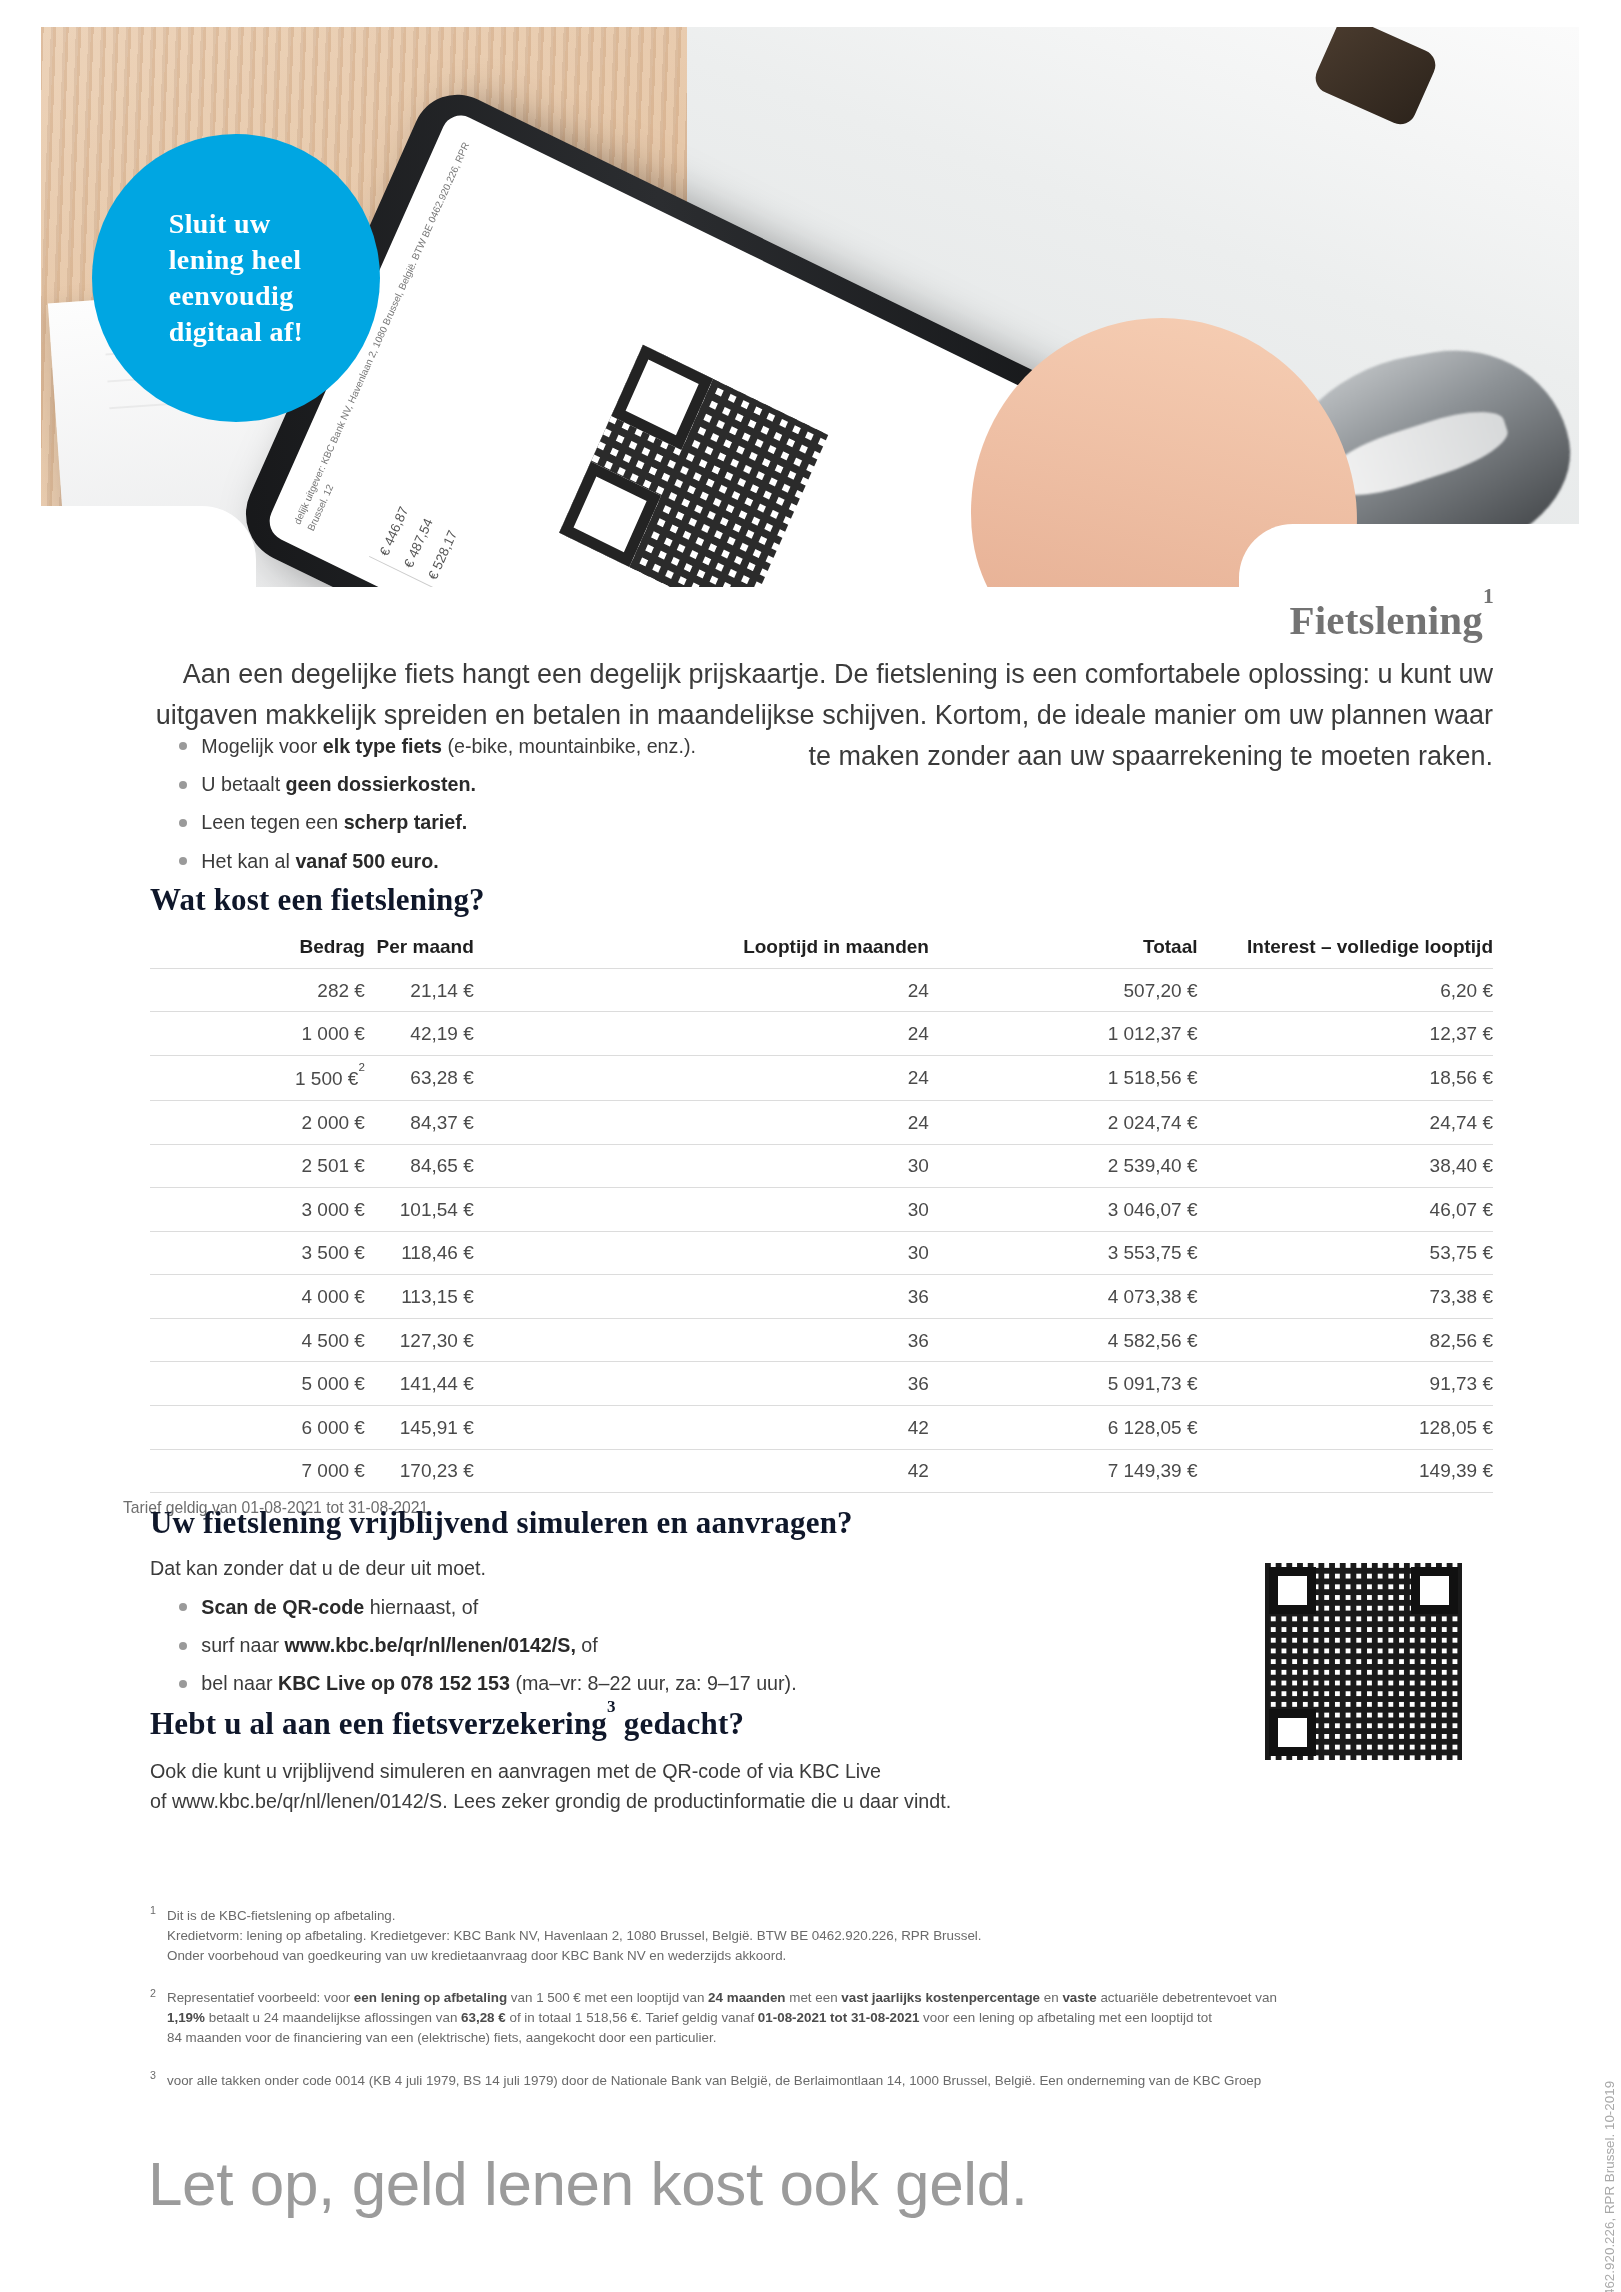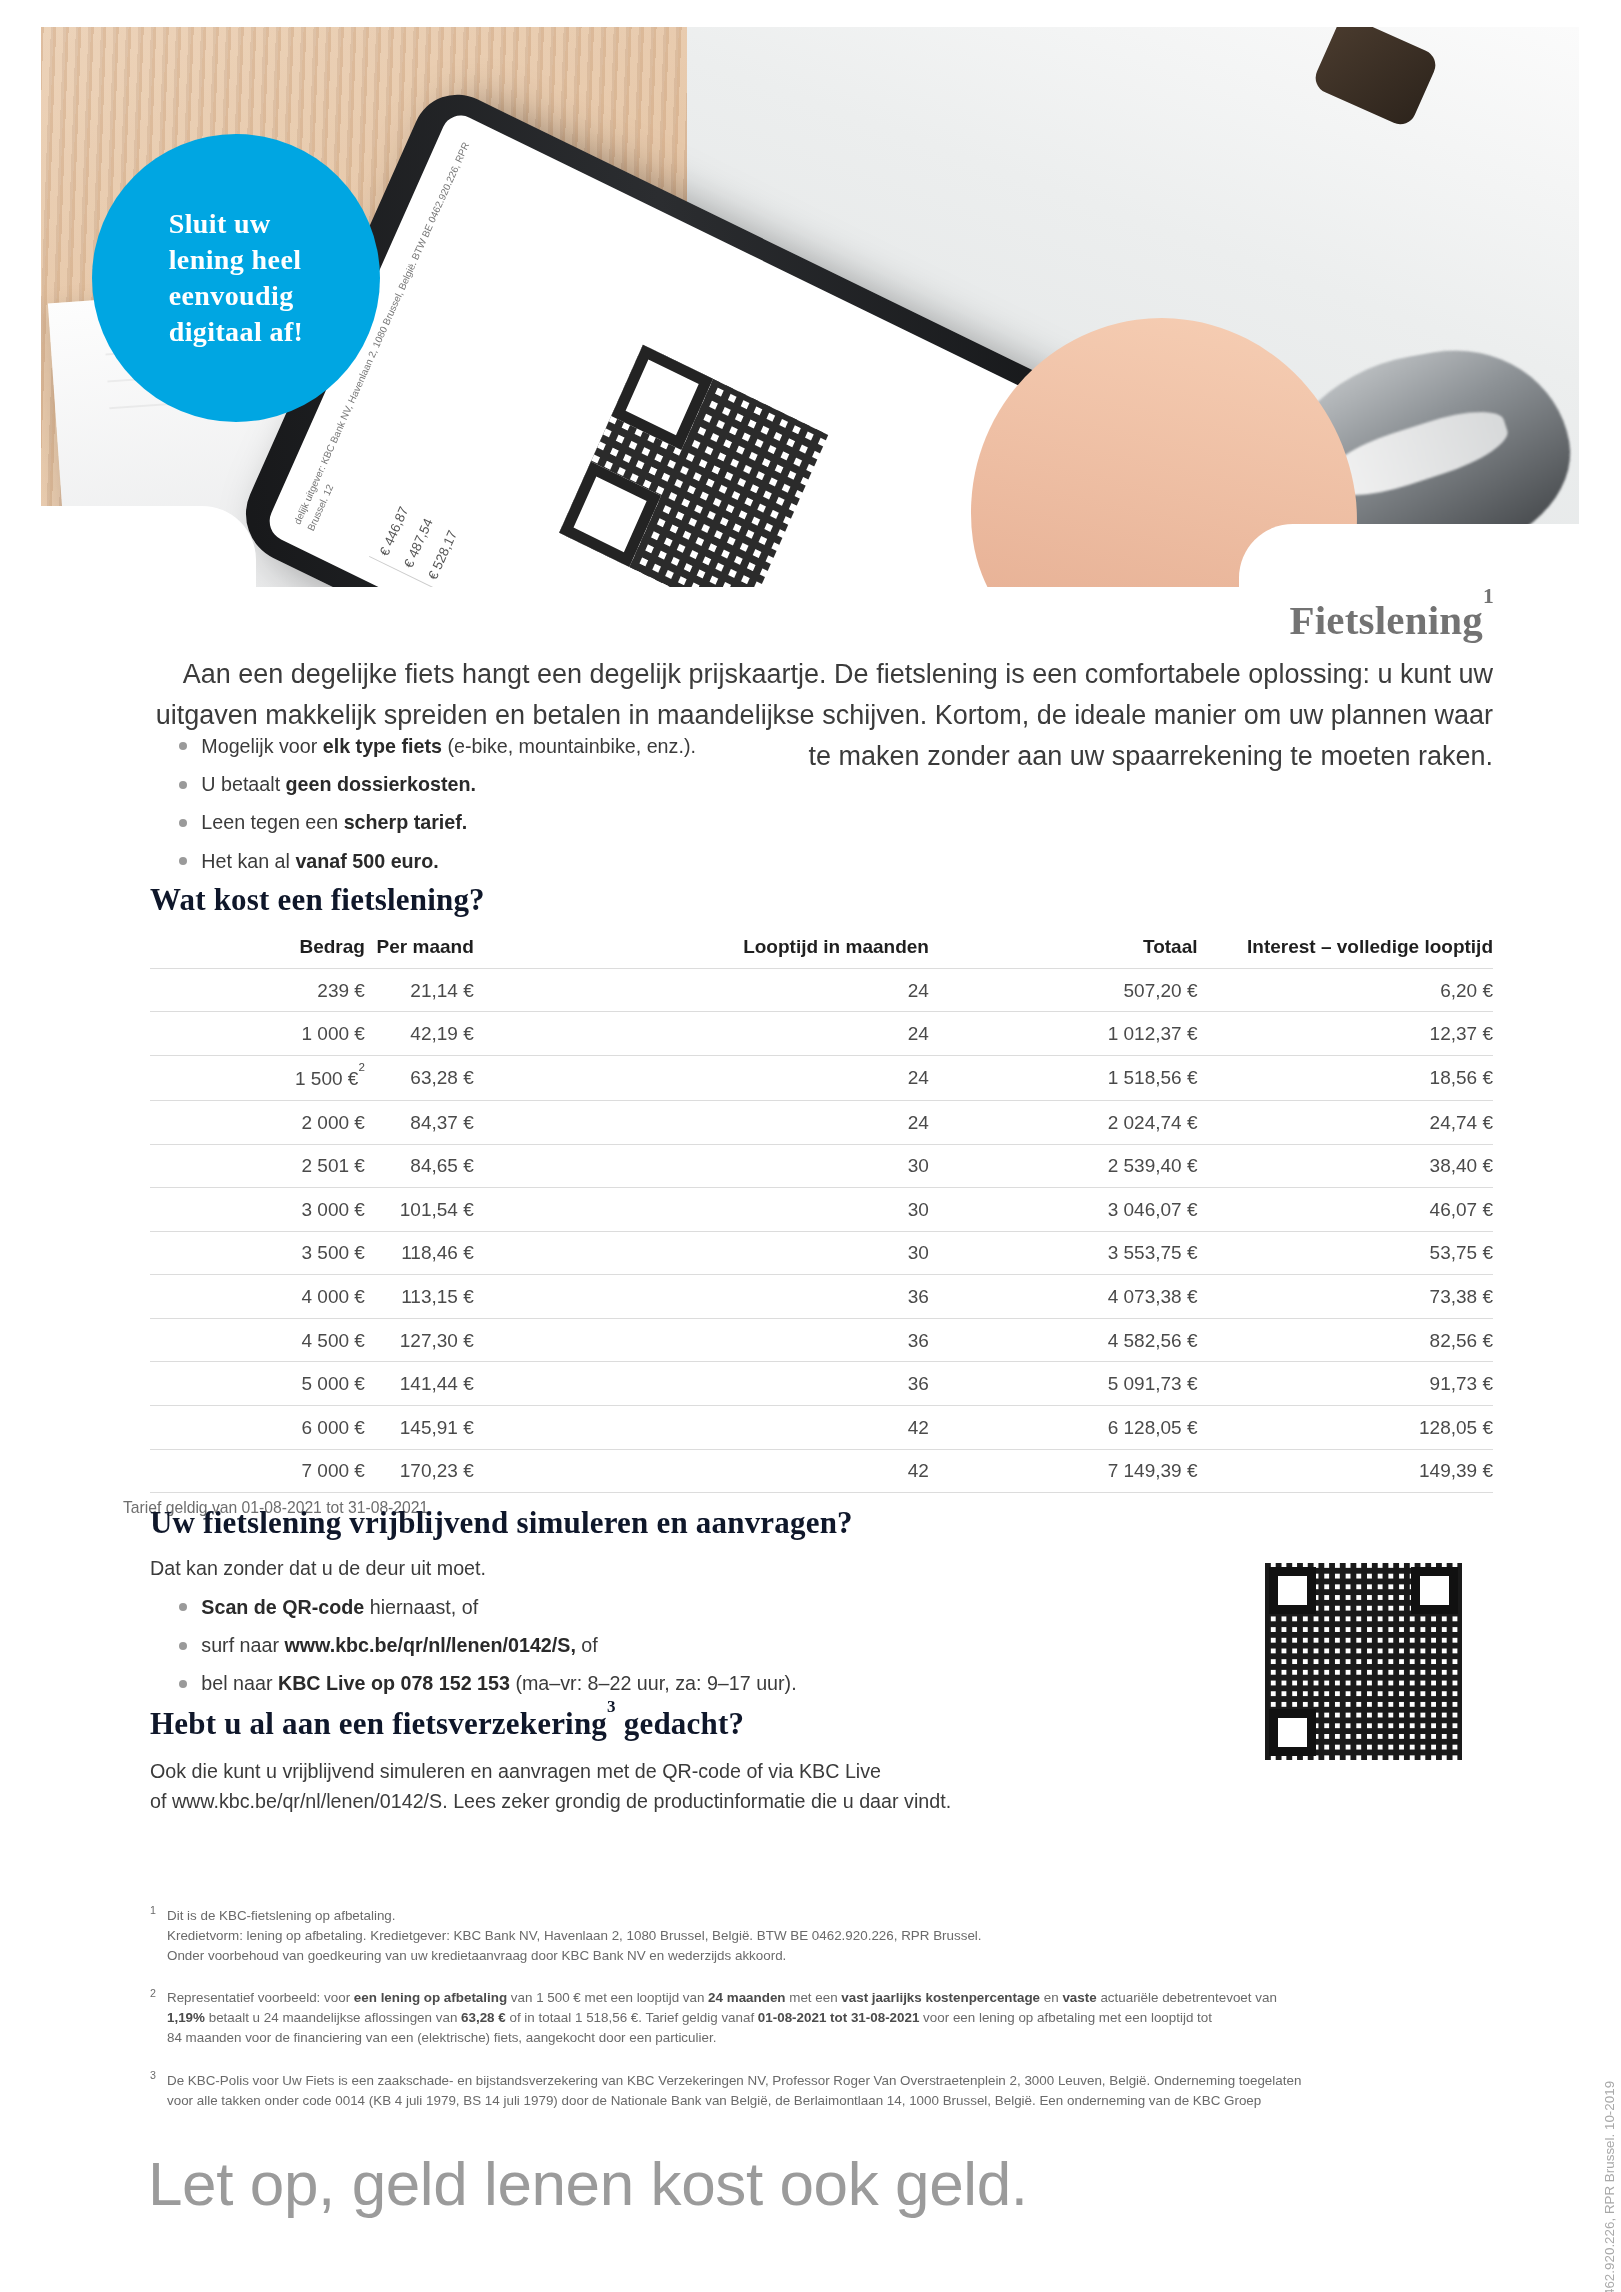--- a/index.html
+++ b/index.html
@@ -357,21 +357,21 @@
         <tr>
           <th class="c1">Bedrag</th>
           <th class="c2">Per maand</th>
           <th class="c3">Looptijd in maanden</th>
           <th class="c4">Totaal</th>
           <th class="c5">Interest – volledige looptijd</th>
         </tr>
       </thead>
       <tbody id="price-table-body">
           <tr>
-            <td>239 €</td>
+            <td>282 €</td>
             <td class="c2">21,14 €</td>
             <td class="c3">24</td>
             <td class="c4">507,20 €</td>
             <td class="c5">6,20 €</td>
           </tr>
           <tr>
             <td>1 000 €</td>
             <td class="c2">42,19 €</td>
             <td class="c3">24</td>
             <td class="c4">1 012,37 €</td>
@@ -490,21 +490,20 @@
         <div>Onder voorbehoud van goedkeuring van uw kredietaanvraag door KBC Bank NV en wederzijds akkoord.</div>
       </div>
       <div class="fn">
         <span class="marker">2</span>
         <div>Representatief voorbeeld: voor <b>een lening op afbetaling</b> van 1 500 € met een looptijd van <b>24 maanden</b> met een <b>vast jaarlijks kostenpercentage</b> en <b>vaste</b> actuariële debetrentevoet van</div>
         <div><b>1,19%</b> betaalt u 24 maandelijkse aflossingen van <b>63,28 €</b> of in totaal 1 518,56 €. Tarief geldig vanaf <b>01-08-2021 tot 31-08-2021</b> voor een lening op afbetaling met een looptijd tot</div>
         <div>84 maanden voor de financiering van een (elektrische) fiets, aangekocht door een particulier.</div>
       </div>
       <div class="fn">
         <span class="marker">3</span>
-        <div>De KBC-Polis voor Uw Fiets is een zaakschade- en bijstandsverzekering van KBC Verzekeringen NV, Professor Roger Van Overstraetenplein 2, 3000 Leuven, België. Onderneming toegelaten</div>
         <div>voor alle takken onder code 0014 (KB 4 juli 1979, BS 14 juli 1979) door de Nationale Bank van België, de Berlaimontlaan 14, 1000 Brussel, België. Een onderneming van de KBC Groep</div>
       </div>
     </div>
 
   <div class="tagline">Let op, geld lenen kost ook geld.</div>
 
   <div class="vertical-legal">Verantwoordelijk uitgever: KBC Bank  NV, Havenlaan 2, 1080 Brussel, België. BTW BE 0462.920.226, RPR Brussel. 10-2019</div>
 
 </div>
 

